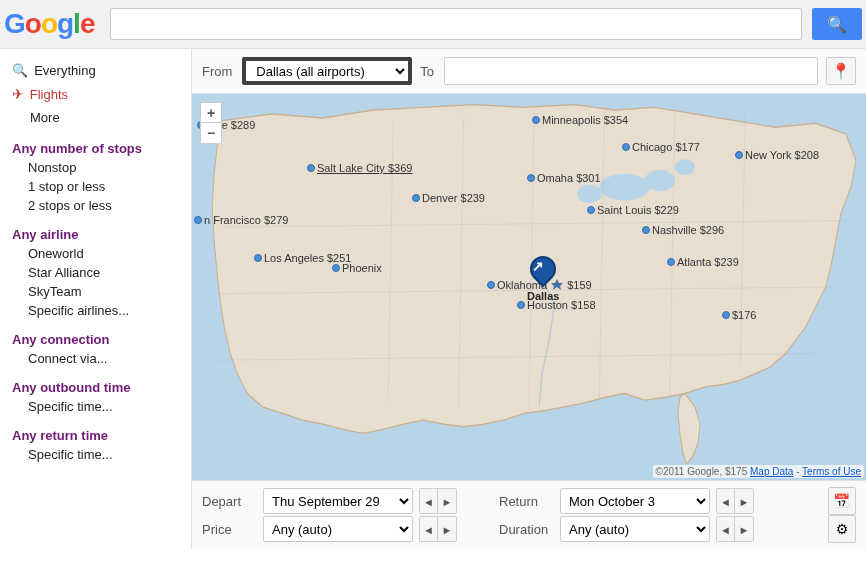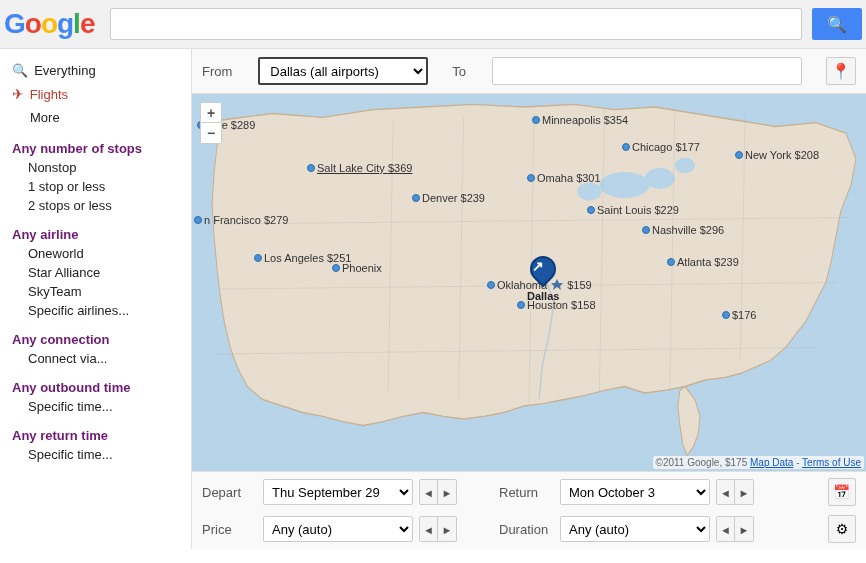--- a/index.html
+++ b/index.html
@@ -93,32 +93,32 @@
       flex: 1;
       display: flex;
       flex-direction: column;
     }
 
     
     .from-to-bar {
       display: flex;
       align-items: center;
       padding: 8px 10px;
-      gap: 24px;
+      gap: 8px;
       background: #f9f9f9;
       border-bottom: 1px solid #e0e0e0;
     }
     .from-label, .to-label {
       font-size: 13px;
       color: #555;
       margin-right: 2px;
     }
     .from-select {
       height: 28px;
-      border: 2px solid #404040;
+      border: 4px solid #404040;
       border-radius: 2px;
       padding: 0 6px;
       font-size: 13px;
       background: white;
       min-width: 170px;
       cursor: pointer;
     }
     .to-input {
       height: 28px;
       border: 1px solid #ccc;
@@ -225,21 +225,21 @@
     
     .bottom-controls {
       background: #f9f9f9;
       border-top: 1px solid #e0e0e0;
       padding: 6px 10px;
     }
     .controls-row {
       display: flex;
       align-items: center;
       gap: 6px;
-      margin-bottom: 9px;
+      margin-bottom: 0;
     }
     .controls-row:last-child { margin-bottom: 0; }
     .ctrl-label {
       font-size: 13px;
       color: #555;
       width: 55px;
       flex-shrink: 0;
     }
     .ctrl-select {
       height: 26px;

